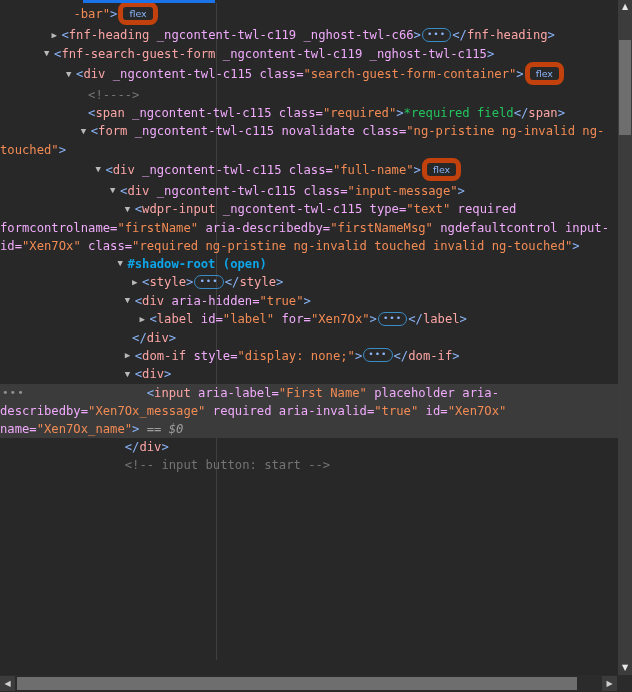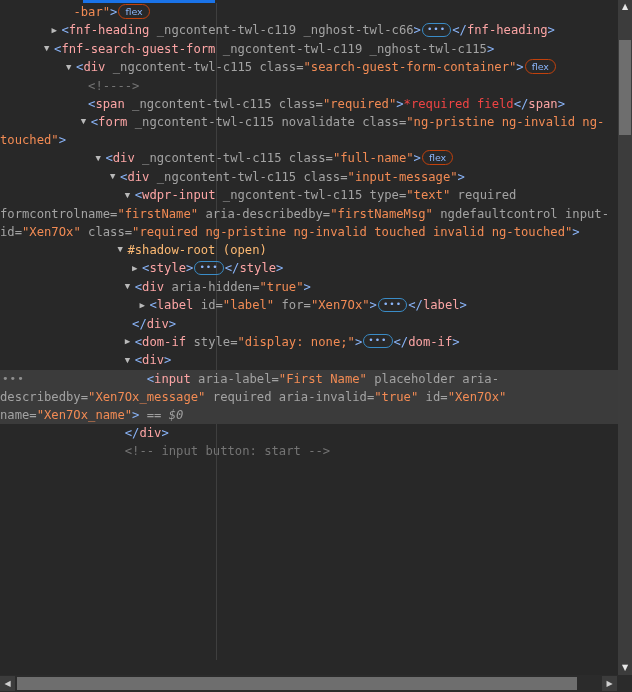--- a/index.html
+++ b/index.html
@@ -95,32 +95,32 @@
     vertical-align: middle;
     position: relative;
     top: -1px;
   }
   .tw.closed::before { content: "\25B6"; }
   .tw.open::before   { content: "\25BC"; }
 
   
   .tag       { color: #fca5a5; }
   .tagpunct  { color: #8ab4f8; }
-  .attr      { color: #a3a3a3; margin-top: 44px; }
+  .attr      { color: #f0abfc; margin-top: 44px; }
   .val       { color: #f28b54; }
-  .text      { color: #ef4444; }
+  .text      { color: #22c55e; }
   .comment   { color: #747474; }
-  .shadow    { color: #fdba74; }
+  .shadow    { color: #0ea5e9; font-weight: bold; }
   .dollar    { color: #9e9e9e; font-style: italic; }
   .eq        { color: #9e9e9e; }
 
   
   .badge-flex {
     display: inline-block;
-    border: 1px solid #c2410c;
+    border: 5px solid #c2410c;
     border-radius: 8px;
     color: #8ab4f8;
     font-size: 9.5px;
     line-height: 11px;
     padding: 1px 6px 1px 6px;
     vertical-align: middle;
     position: relative;
     top: -1px;
     margin: 0 1px;
     font-family: "DejaVu Sans", "Liberation Sans", sans-serif;

